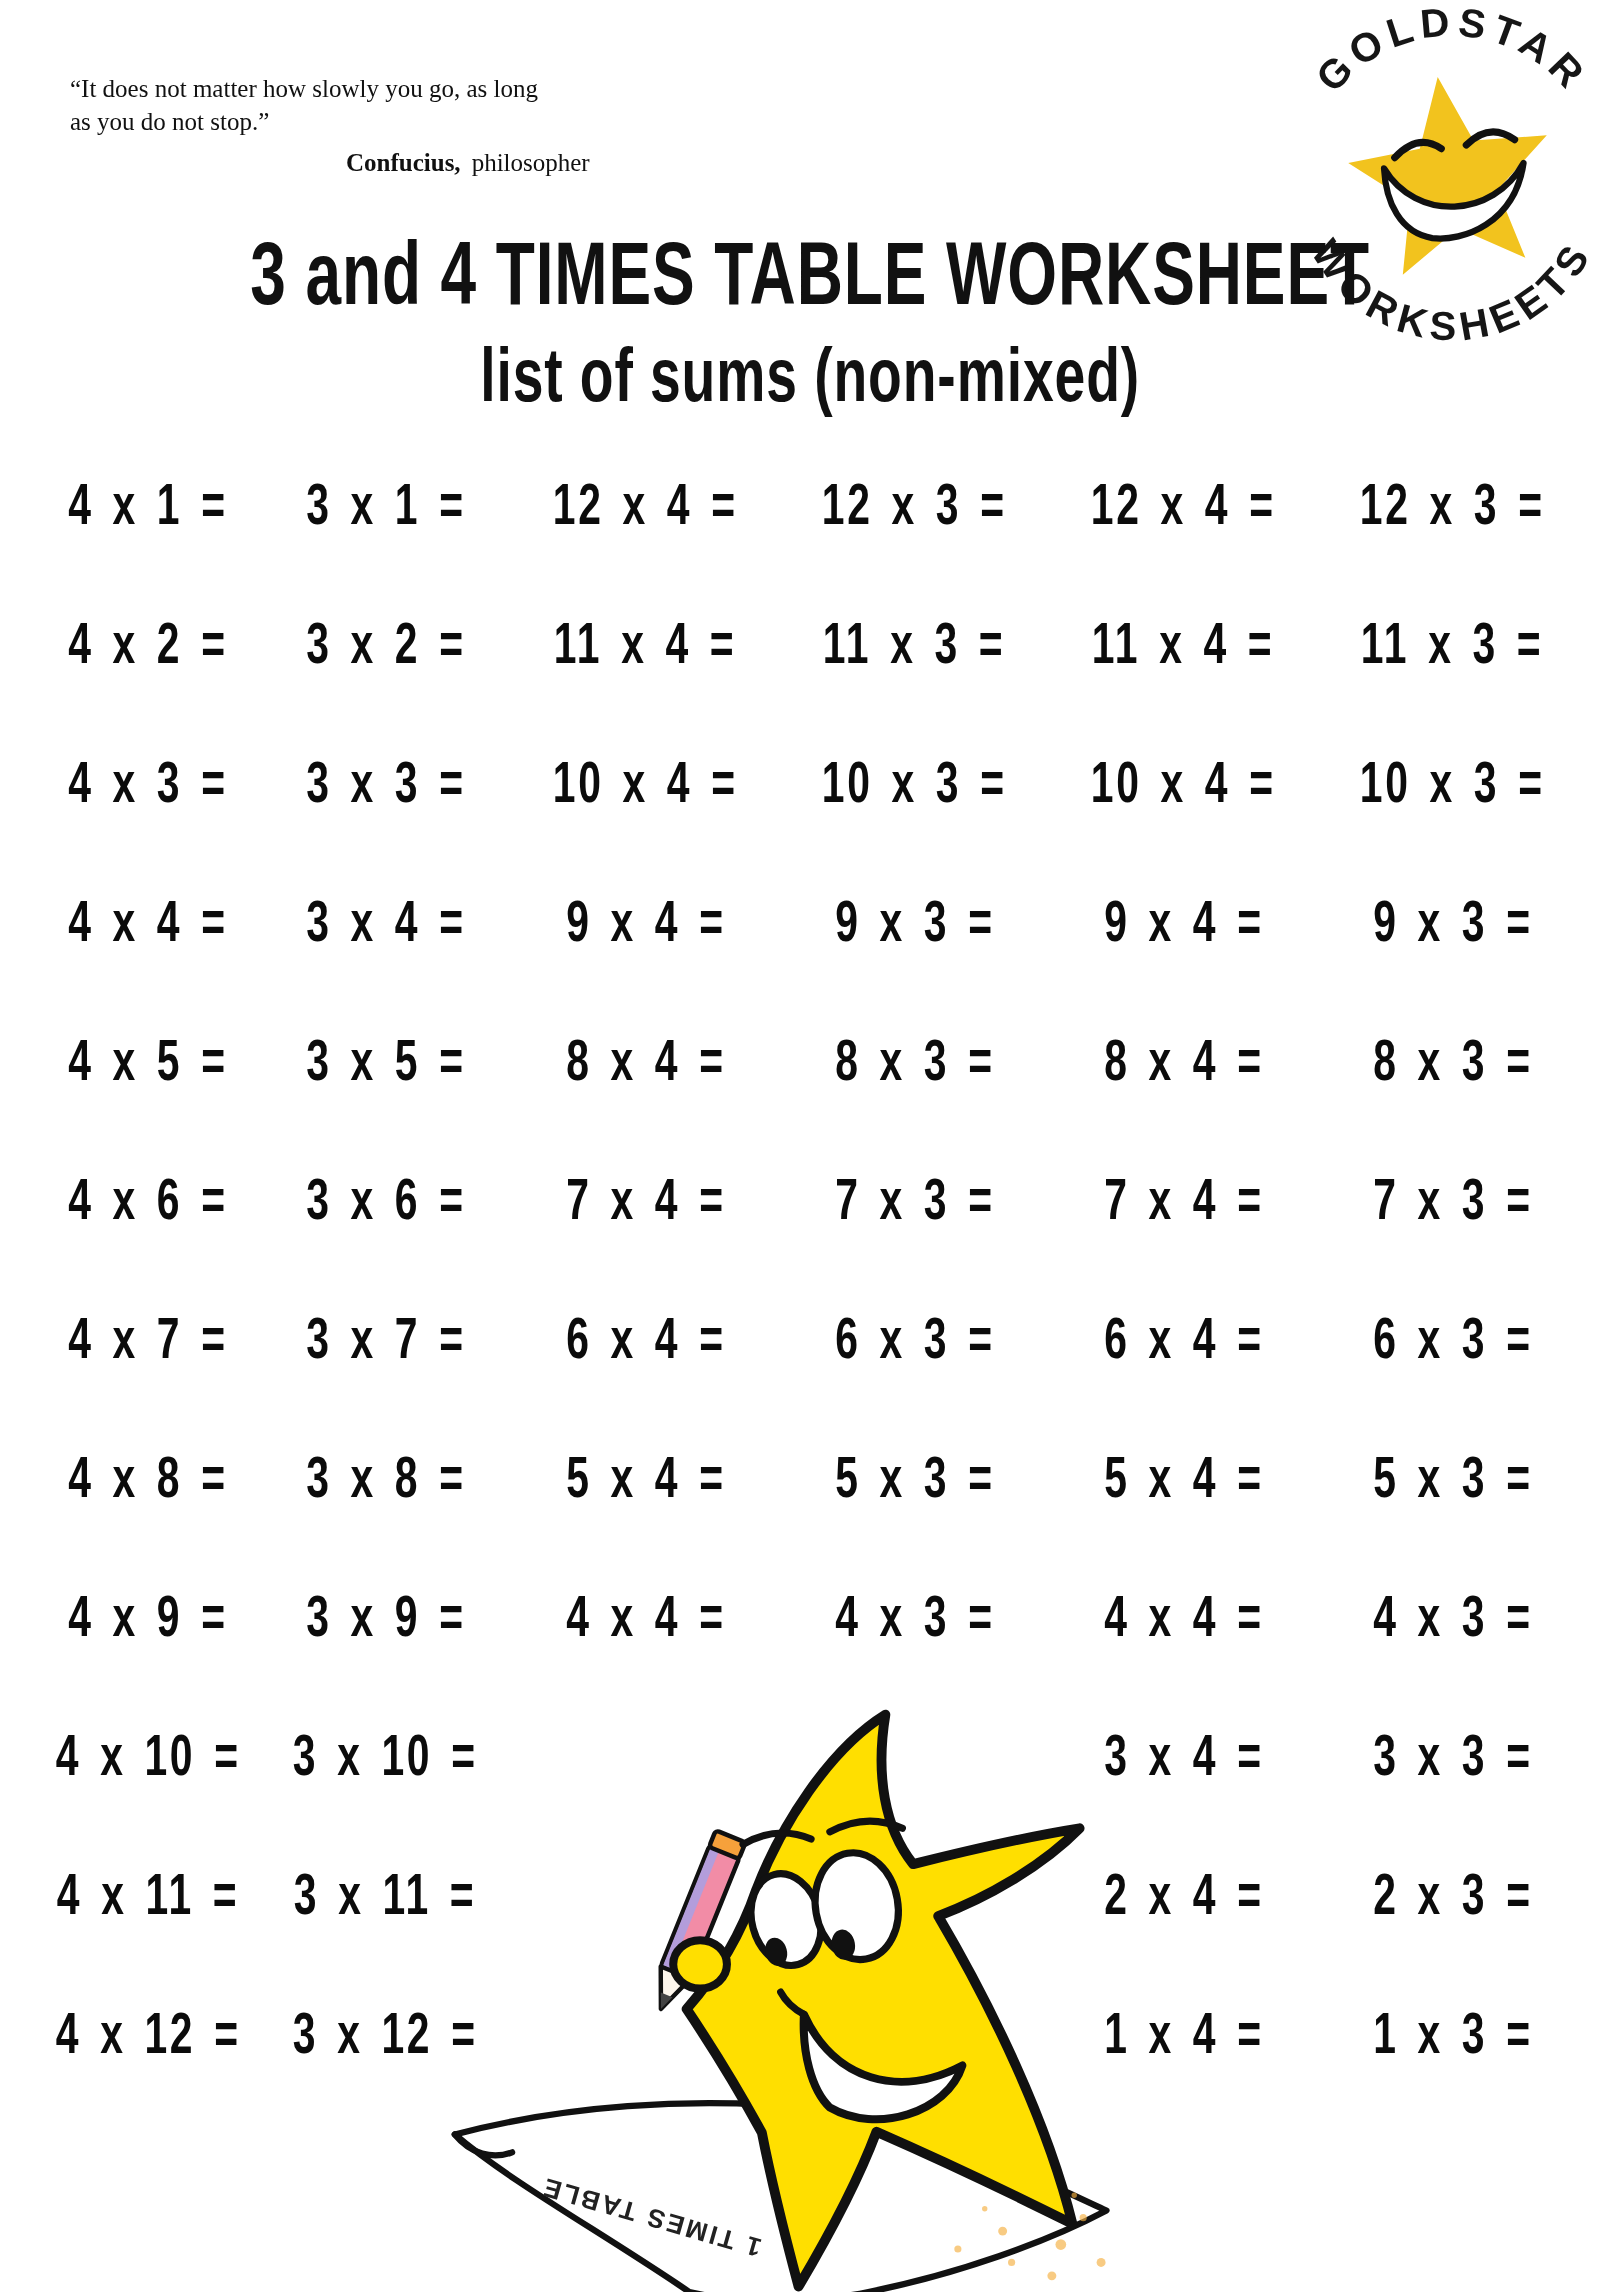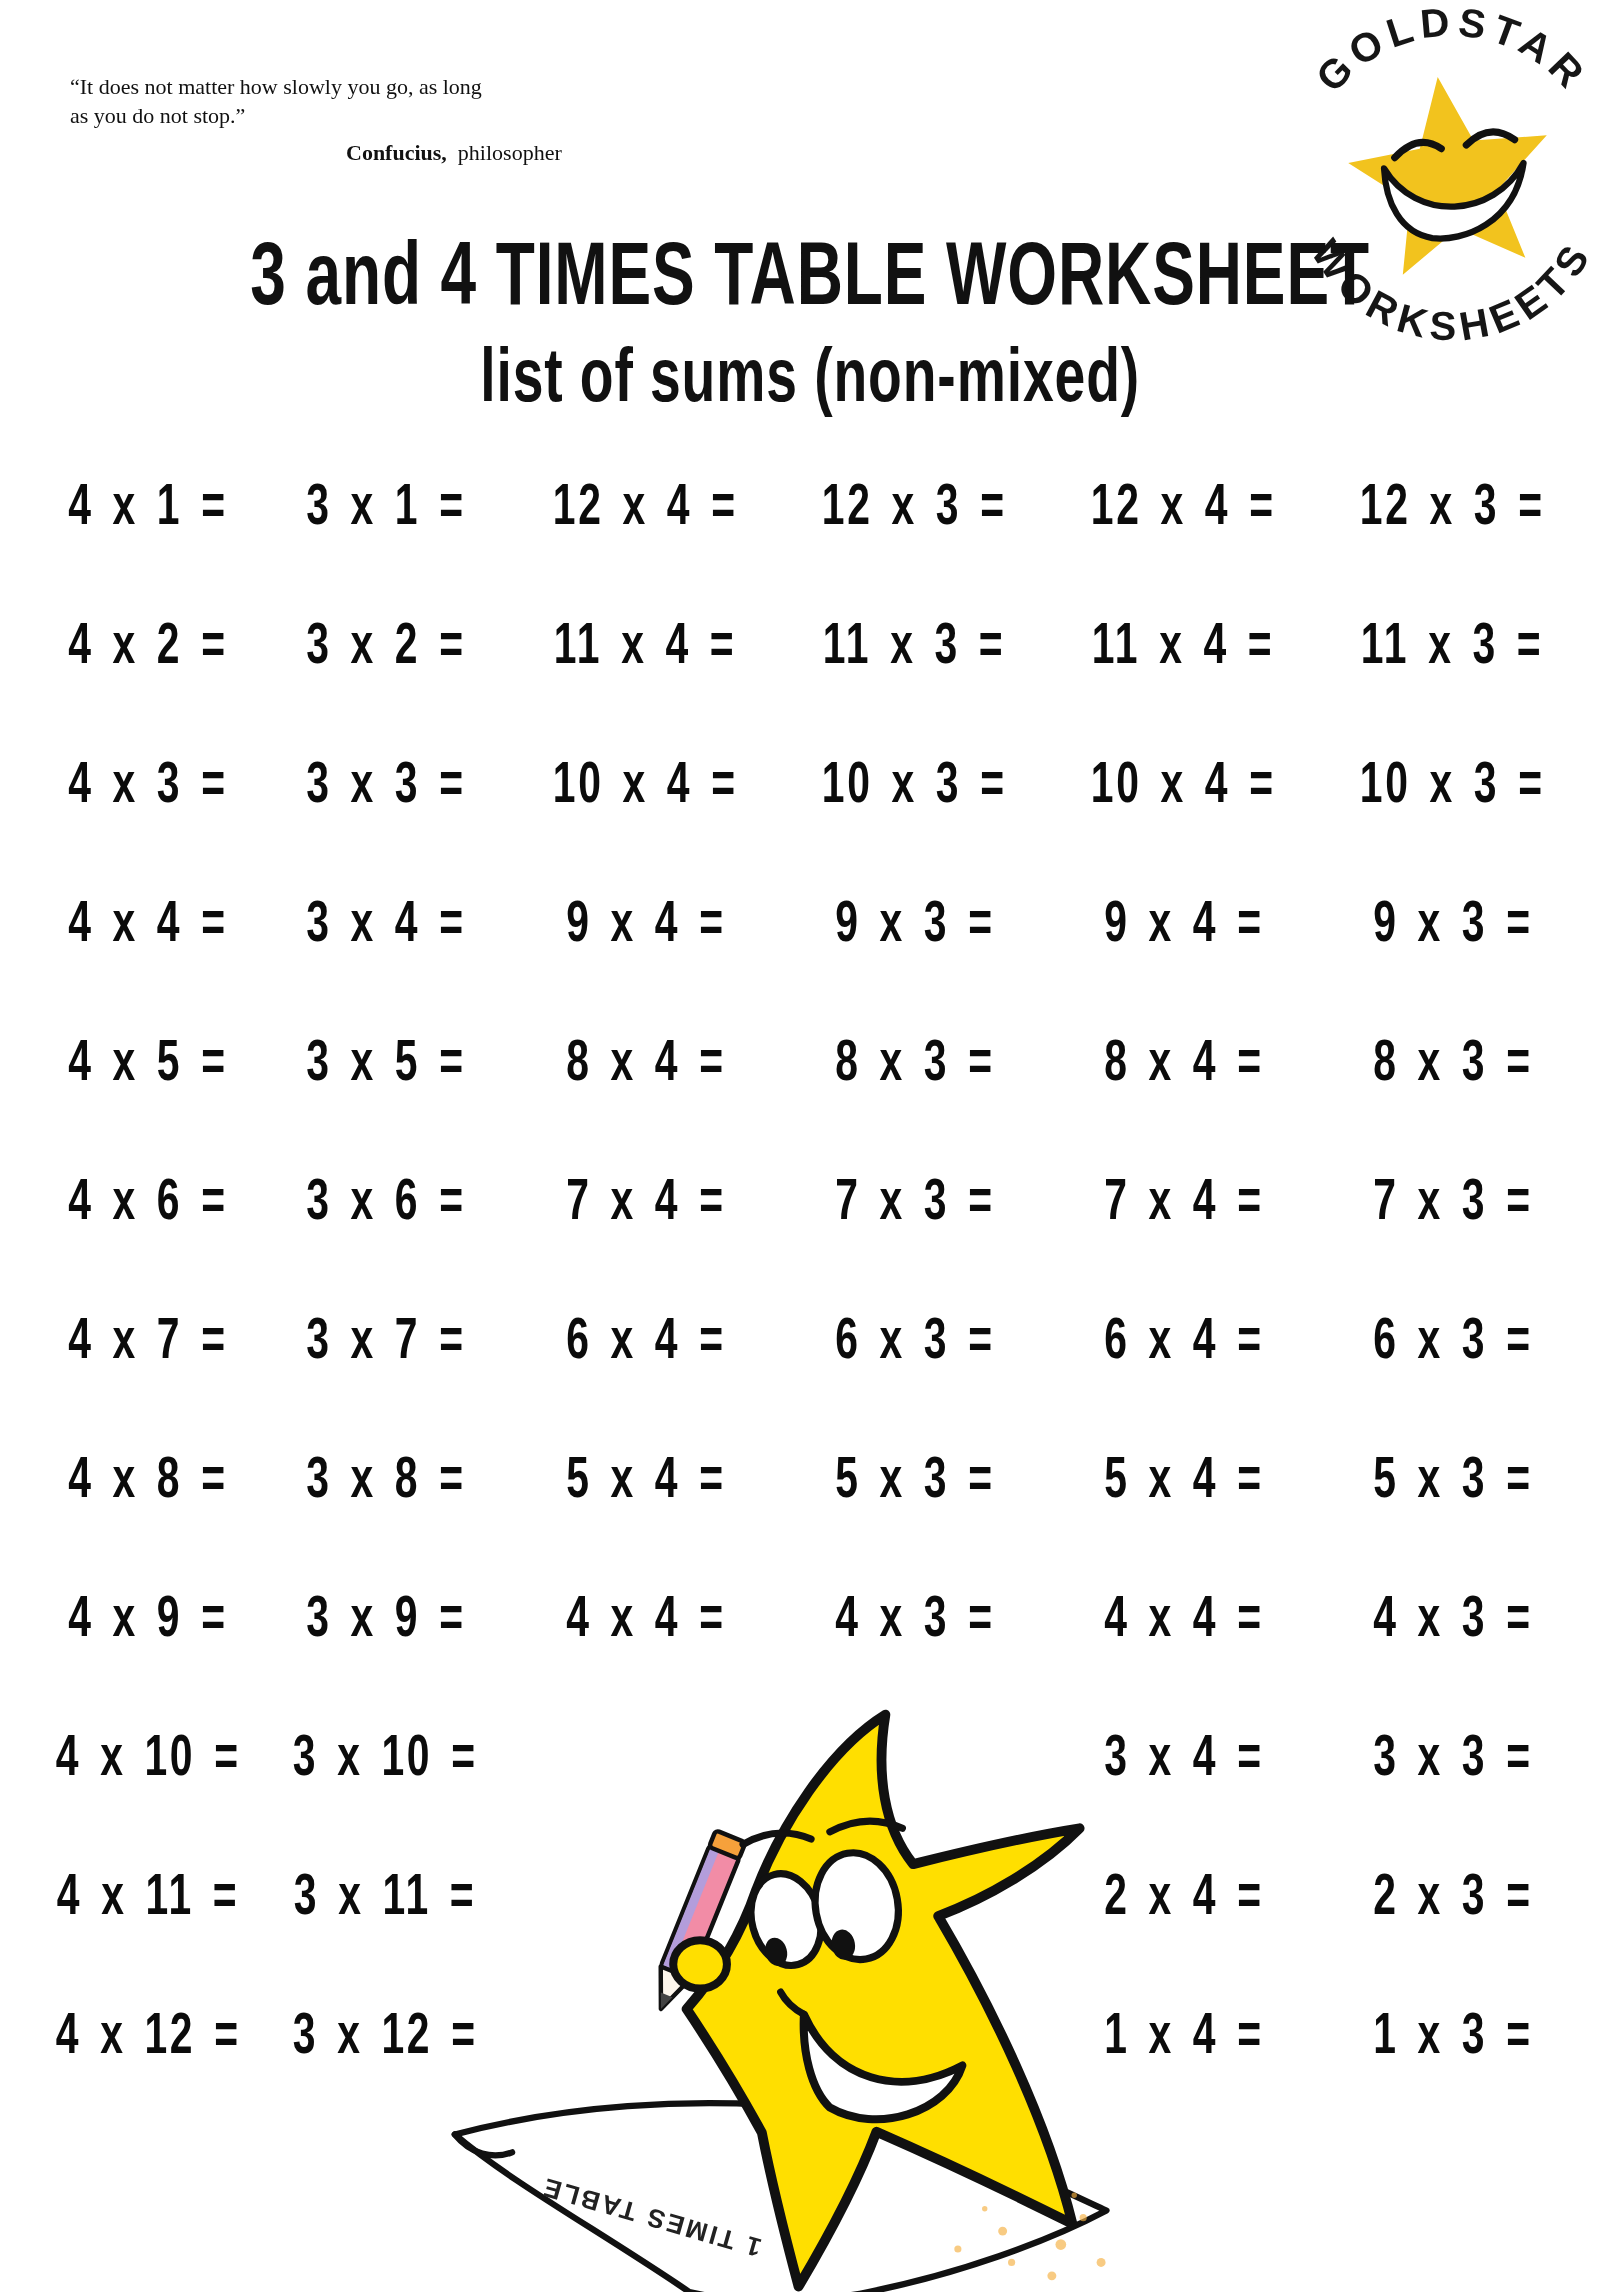--- a/index.html
+++ b/index.html
@@ -2,21 +2,21 @@
 <html style="font-size:14.3px"><head>
 <meta charset="utf-8">
 <style>
   * { margin:0; padding:0; box-sizing:border-box; }
   html,body { width:1621px; height:2293px; }
   body { position:relative; background:#ffffff; overflow:hidden;
          font-family:"Liberation Sans", sans-serif; color:#111; }
 
   
   .quote { position:absolute; left:70px; top:73px; width:681px;
-           font-family:"Liberation Serif", serif; font-size:22px; line-height:1.3; }
+           font-family:"Liberation Serif", serif; font-size:25px; line-height:1.3; }
   .quote .attr { margin-left:276px; margin-top:9px; }
   .quote .attr .name { font-weight:bold; }
   .quote .attr .role { margin-left:11px; }
 
   
   .title-line { position:absolute; left:0; width:100%; text-align:center; white-space:nowrap; }
   .title-line.l1 { top:235px; }
   .title-line.l2 { top:342px; }
   .title-line .tx { display:inline-block; font-weight:bold; }
   .title-line.l1 .tx { font-size:66px; letter-spacing:0.9px; transform:scale(0.97,1.36); }

